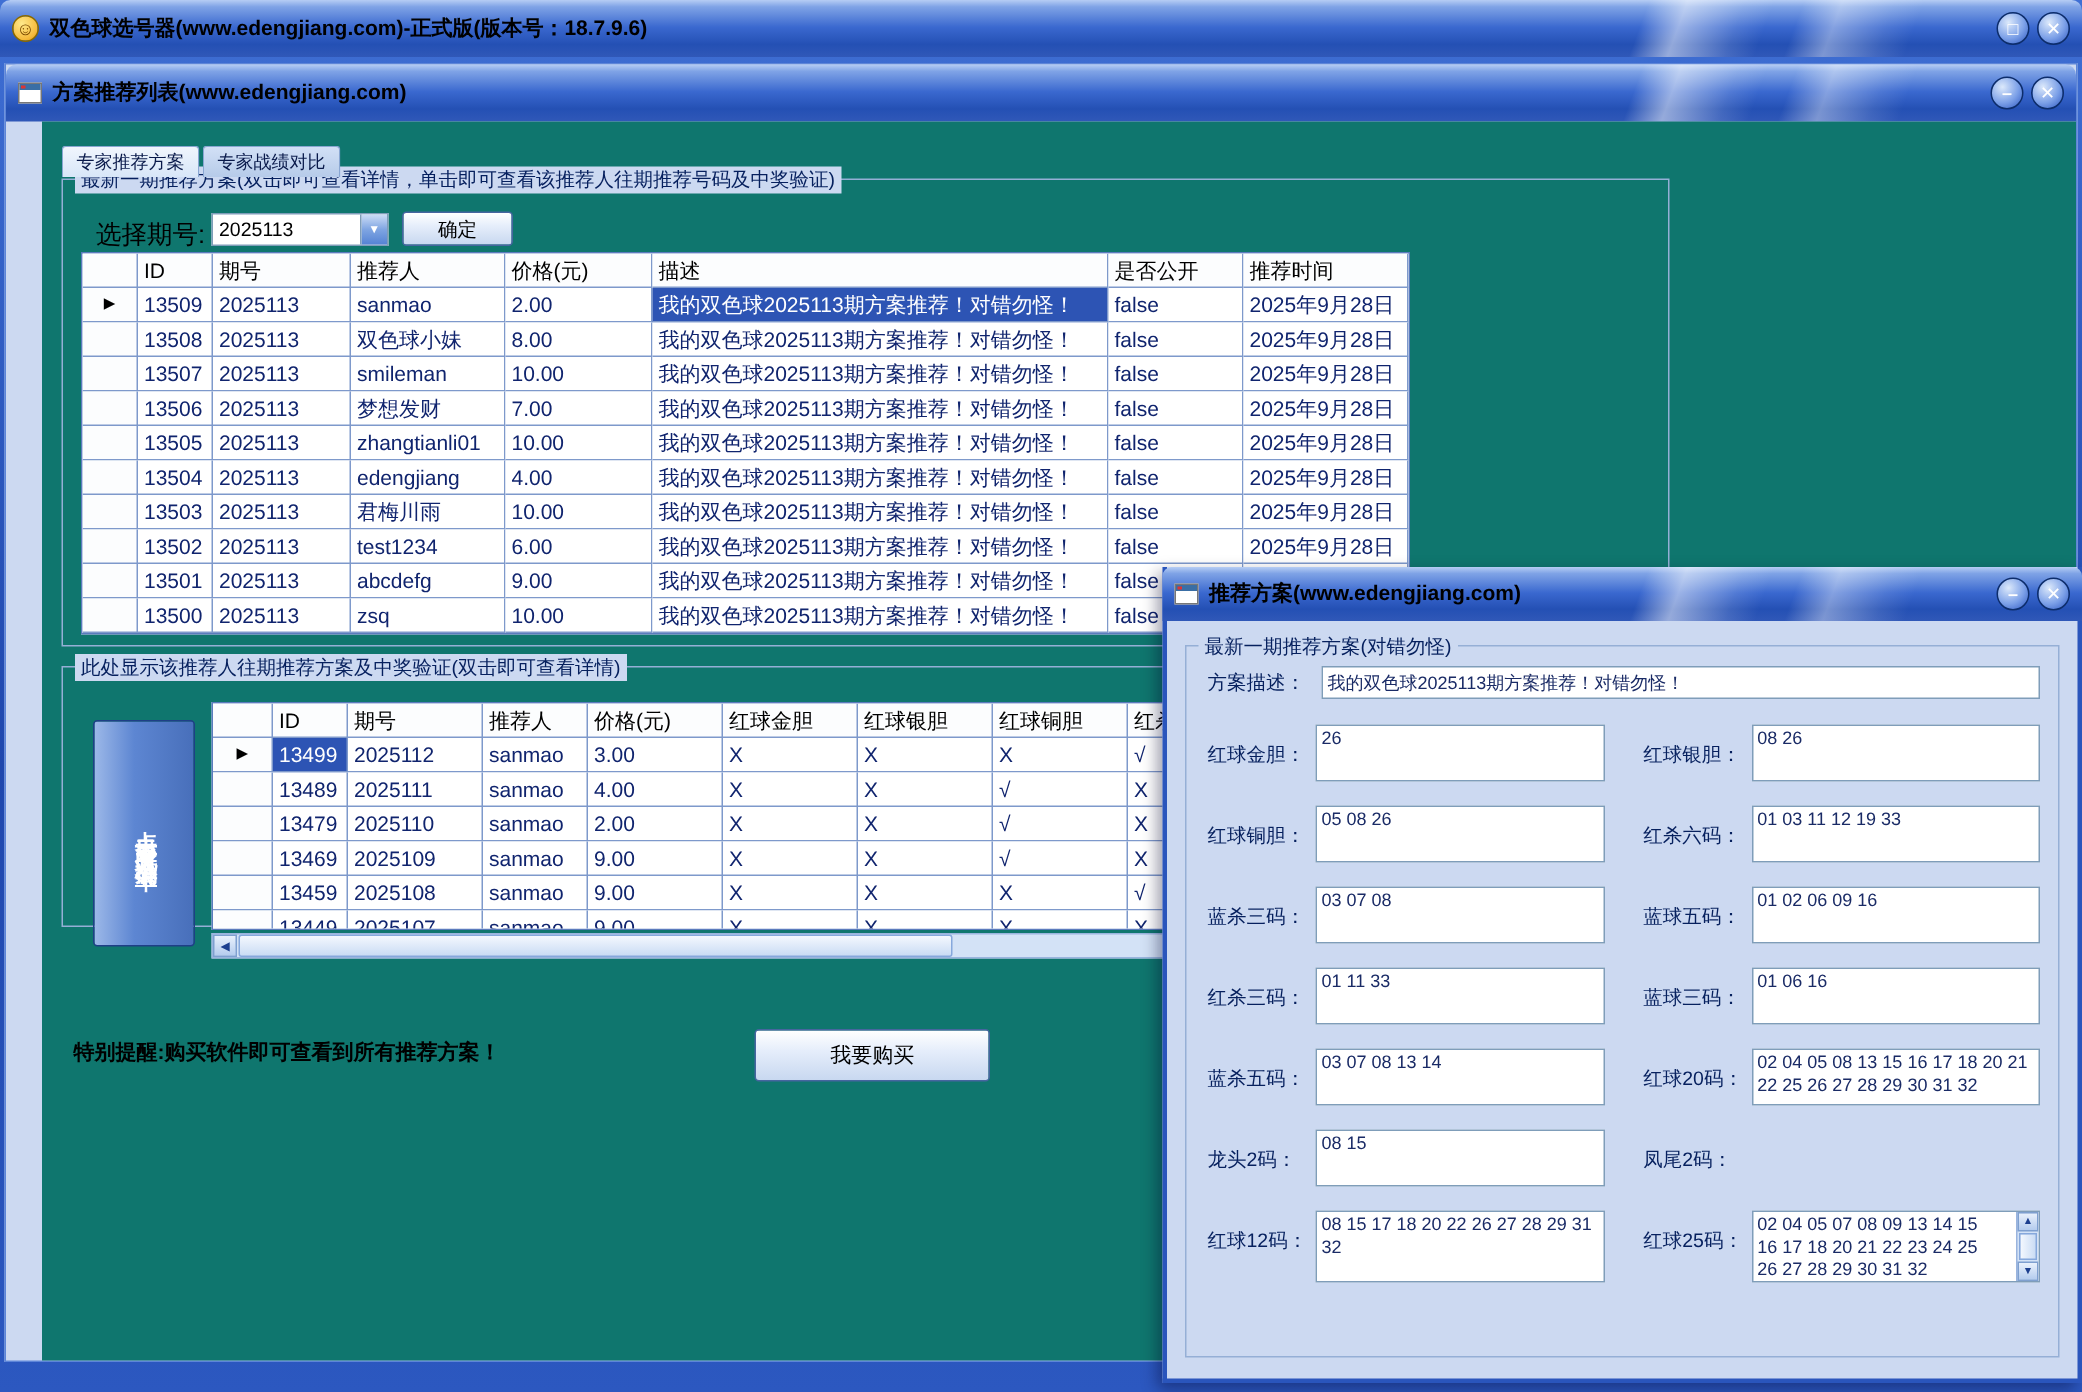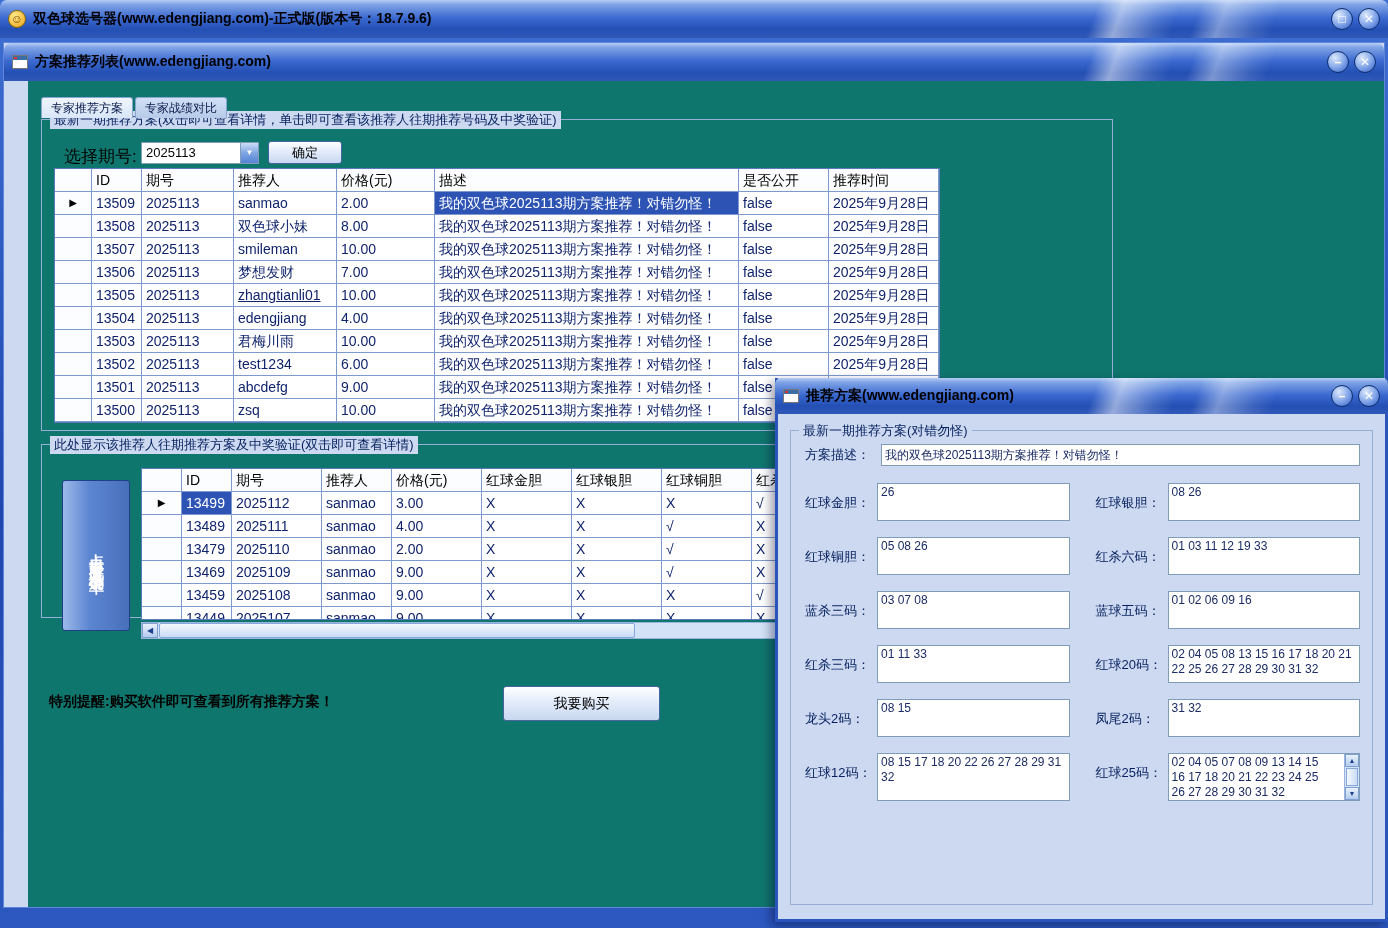--- a/index.html
+++ b/index.html
@@ -187,21 +187,21 @@
               <span class="g-cell" style="width: 103px;">梦想发财</span>
               <span class="g-cell" style="width: 98px;">7.00</span>
               <span class="g-cell" style="width: 304px;">我的双色球2025113期方案推荐！对错勿怪！</span>
               <span class="g-cell" style="width: 90px;">false</span>
               <span class="g-cell" style="width: 110px;">2025年9月28日</span>
             </div>
             <div class="g-row">
               <span class="g-cell g-rowhead" style="width: 37px;"></span>
               <span class="g-cell" style="width: 50px;">13505</span>
               <span class="g-cell" style="width: 92px;">2025113</span>
-              <span class="g-cell" style="width: 103px; text-decoration: underline;">zhangtianli01</span>
+              <span class="g-cell" style="width: 103px;">zhangtianli01</span>
               <span class="g-cell" style="width: 98px;">10.00</span>
               <span class="g-cell" style="width: 304px;">我的双色球2025113期方案推荐！对错勿怪！</span>
               <span class="g-cell" style="width: 90px;">false</span>
               <span class="g-cell" style="width: 110px;">2025年9月28日</span>
             </div>
             <div class="g-row">
               <span class="g-cell g-rowhead" style="width: 37px;"></span>
               <span class="g-cell" style="width: 50px;">13504</span>
               <span class="g-cell" style="width: 92px;">2025113</span>
               <span class="g-cell" style="width: 103px;">edengjiang</span>
@@ -378,20 +378,24 @@
               </div>
               <div class="fld">
                 <span class="fld-label">蓝杀三码：</span>
                 <div class="fld-box">03 07 08</div>
               </div>
               <div class="fld">
                 <span class="fld-label">红杀三码：</span>
                 <div class="fld-box">01 11 33</div>
               </div>
               <div class="fld">
+                <span class="fld-label">蓝杀五码：</span>
+                <div class="fld-box">03 07 08 13 14</div>
+              </div>
+              <div class="fld">
                 <span class="fld-label">龙头2码：</span>
                 <div class="fld-box">08 15</div>
               </div>
               <div class="fld tall">
                 <span class="fld-label">红球12码：</span>
                 <div class="fld-box">08 15 17 18 20 22 26 27 28 29 31 32</div>
               </div>
             </div>
           <div class="fcol" id="fields-right">
               <div class="fld">
@@ -400,26 +404,29 @@
               </div>
               <div class="fld">
                 <span class="fld-label">红杀六码：</span>
                 <div class="fld-box">01 03 11 12 19 33</div>
               </div>
               <div class="fld">
                 <span class="fld-label">蓝球五码：</span>
                 <div class="fld-box">01 02 06 09 16</div>
               </div>
               <div class="fld">
+                <span class="fld-label">蓝球三码：</span>
+                <div class="fld-box">01 06 16</div>
+              </div>
+              <div class="fld">
                 <span class="fld-label">红球20码：</span>
                 <div class="fld-box">02 04 05 08 13 15 16 17 18 20 21 22 25 26 27 28 29 30 31 32</div>
               </div>
               <div class="fld">
                 <span class="fld-label">凤尾2码：</span>
-                <div class="fld-box">31 32</div>
               </div>
               <div class="fld tall">
                 <span class="fld-label">红球25码：</span>
                 <div class="fld-box has-scroll">02 04 05 07 08 09 13 14 15 16 17 18 20 21 22 23 24 25 26 27 28 29 30 31 32<span class="vscroll">
                     <span class="vs-arrow">▲</span>
                     <span class="vs-thumb"></span>
                     <span class="vs-arrow">▼</span>
                   </span></div>
               </div>
             </div>

